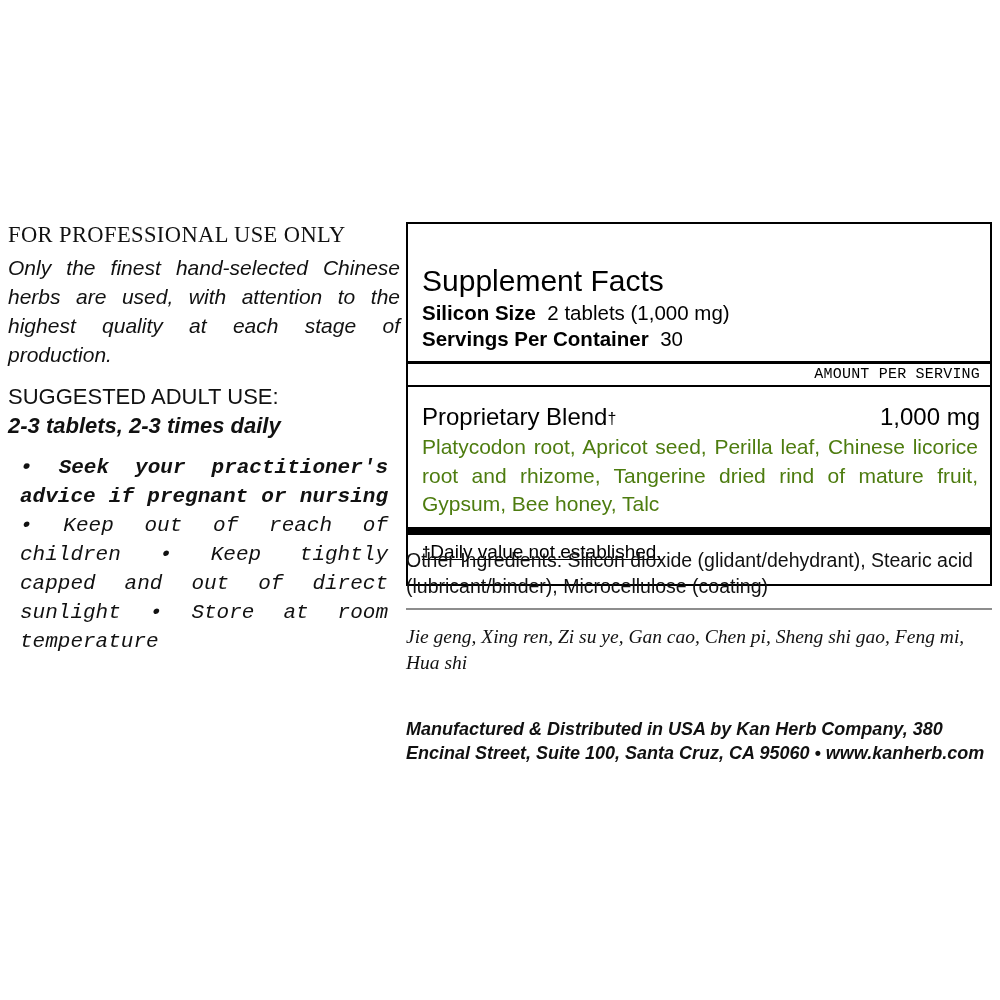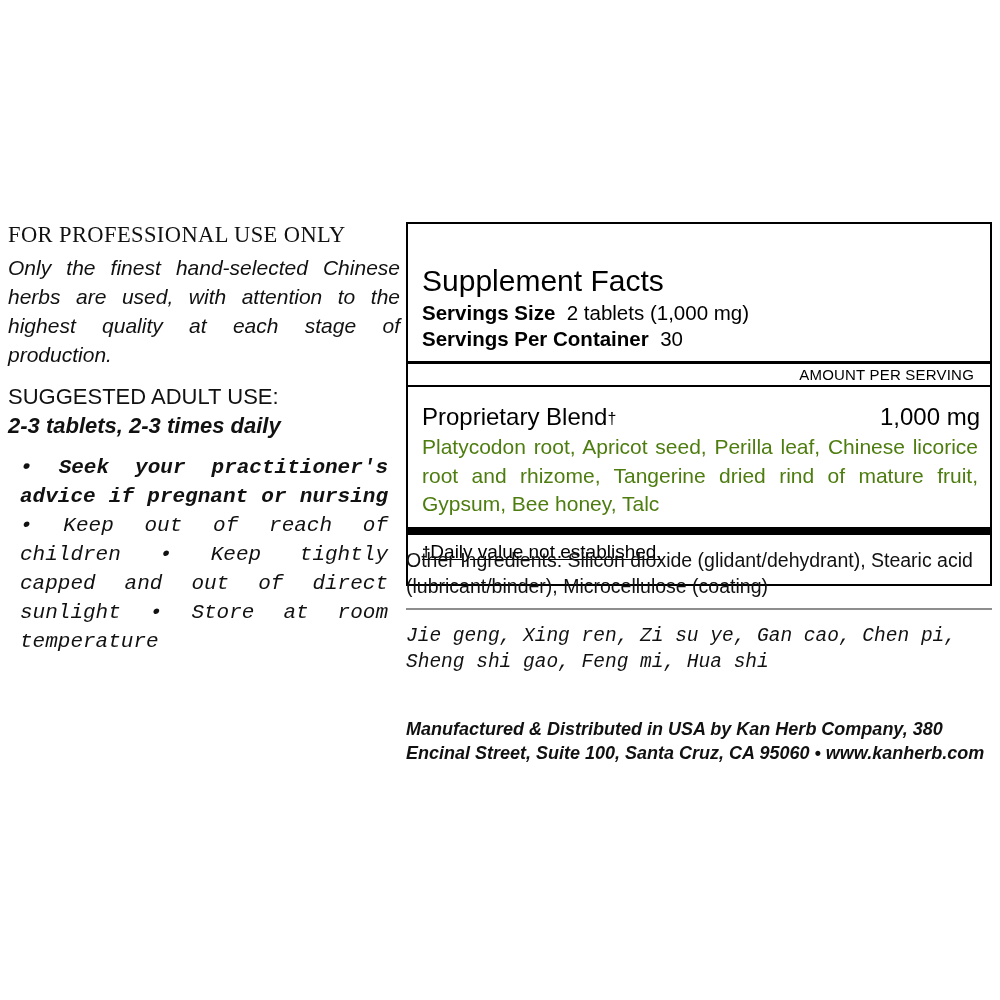--- a/index.html
+++ b/index.html
@@ -108,24 +108,24 @@
     color: #000;
   }
   .sf-line b { font-weight: bold; }
 
   .rule-thin { height: 2px; background: #000; margin: 0; }
   .rule-mid  { height: 3px; background: #000; margin: 0; }
   .rule-thick{ height: 8px; background: #000; margin: 0; }
 
   .amount-row {
     text-align: right;
-    font-family: Liberation Sans, sans-serif;
+    font-family: Liberation Mono, monospace;
     font-size: 15px;
     letter-spacing: 0.2px;
-    padding: 2px 16px 2px 0;
+    padding: 2px 10px 2px 0;
     color: #000;
   }
 
   .blend-row {
     display: flex;
     justify-content: space-between;
     align-items: baseline;
     padding: 16px 10px 0 14px;
   }
   .blend-name {
@@ -186,21 +186,21 @@
     left: 406px;
     width: 586px;
     height: 1.5px;
     background: #8d8d8d;
   }
 
   .pinyin {
     position: absolute;
     left: 406px;
     width: 590px;
-    font-family: Liberation Mono, monospace;
+    font-family: Liberation Serif, serif;
     font-style: italic;
     font-size: 19.5px;
     line-height: 1.33;
     color: #111;
   }
 
   .manufacturer {
     position: absolute;
     left: 406px;
     width: 596px;
@@ -221,21 +221,21 @@
     <div class="pro-use">FOR PROFESSIONAL USE ONLY</div>
     <div class="finest">Only the finest hand-selected Chinese herbs are used, with attention to the highest quality at each stage of production.</div>
     <div class="suggested-head">SUGGESTED ADULT USE:</div>
     <div class="suggested-dose">2-3 tablets, 2-3 times daily</div>
     <div class="warnings"><b>• Seek your practitioner's advice if pregnant or nursing</b><span> • Keep out of reach of children • Keep tightly capped and out of direct sunlight • Store at room temperature</span></div>
   </div>
 
   <div class="sf-box">
     <div class="sf-pad">
       <div class="sf-title">Supplement Facts</div>
-      <div class="sf-line"><b>Servings Size</b>&nbsp; <span>2 tablets (1,000 mg)</span></div>
+      <div class="sf-line"><b>Silicon Size</b>&nbsp; <span>2 tablets (1,000 mg)</span></div>
       <div class="sf-line"><b>Servings Per Container</b>&nbsp; <span>30</span></div>
     </div>
 
     <div class="rule-mid"></div>
     <div class="amount-row">AMOUNT PER SERVING</div>
     <div class="rule-thin"></div>
 
     <div class="blend-row">
       <div class="blend-name"><span>Proprietary Blend</span><sup>†</sup></div>
       <div class="blend-amt">1,000 mg</div>

